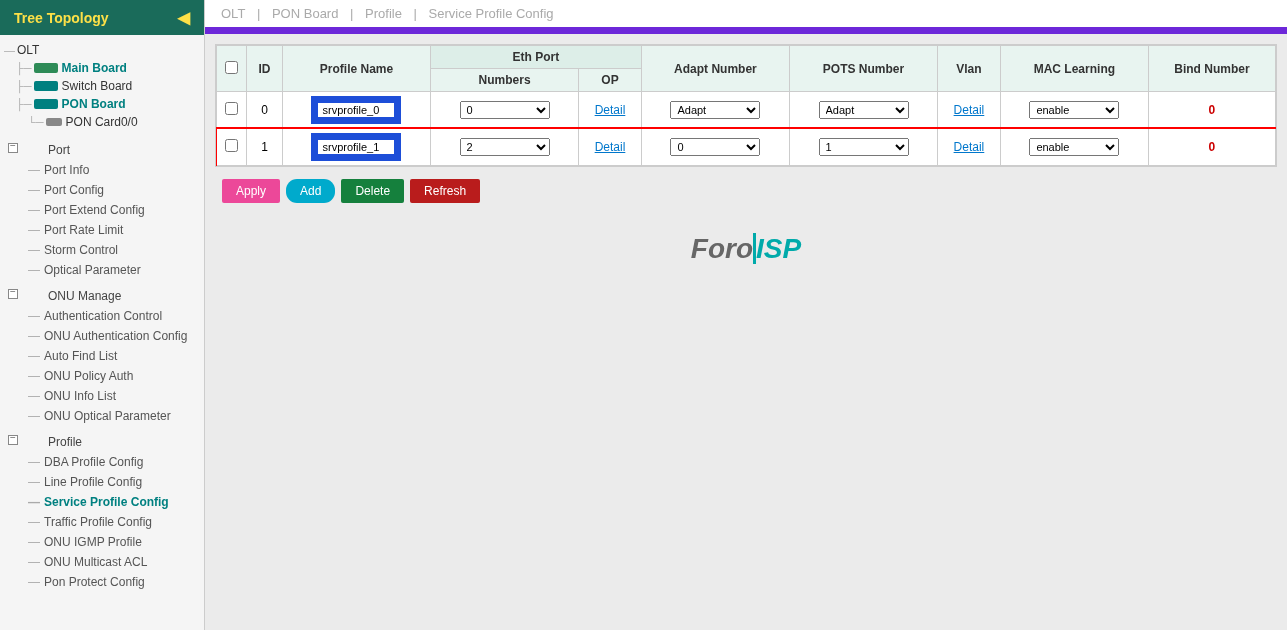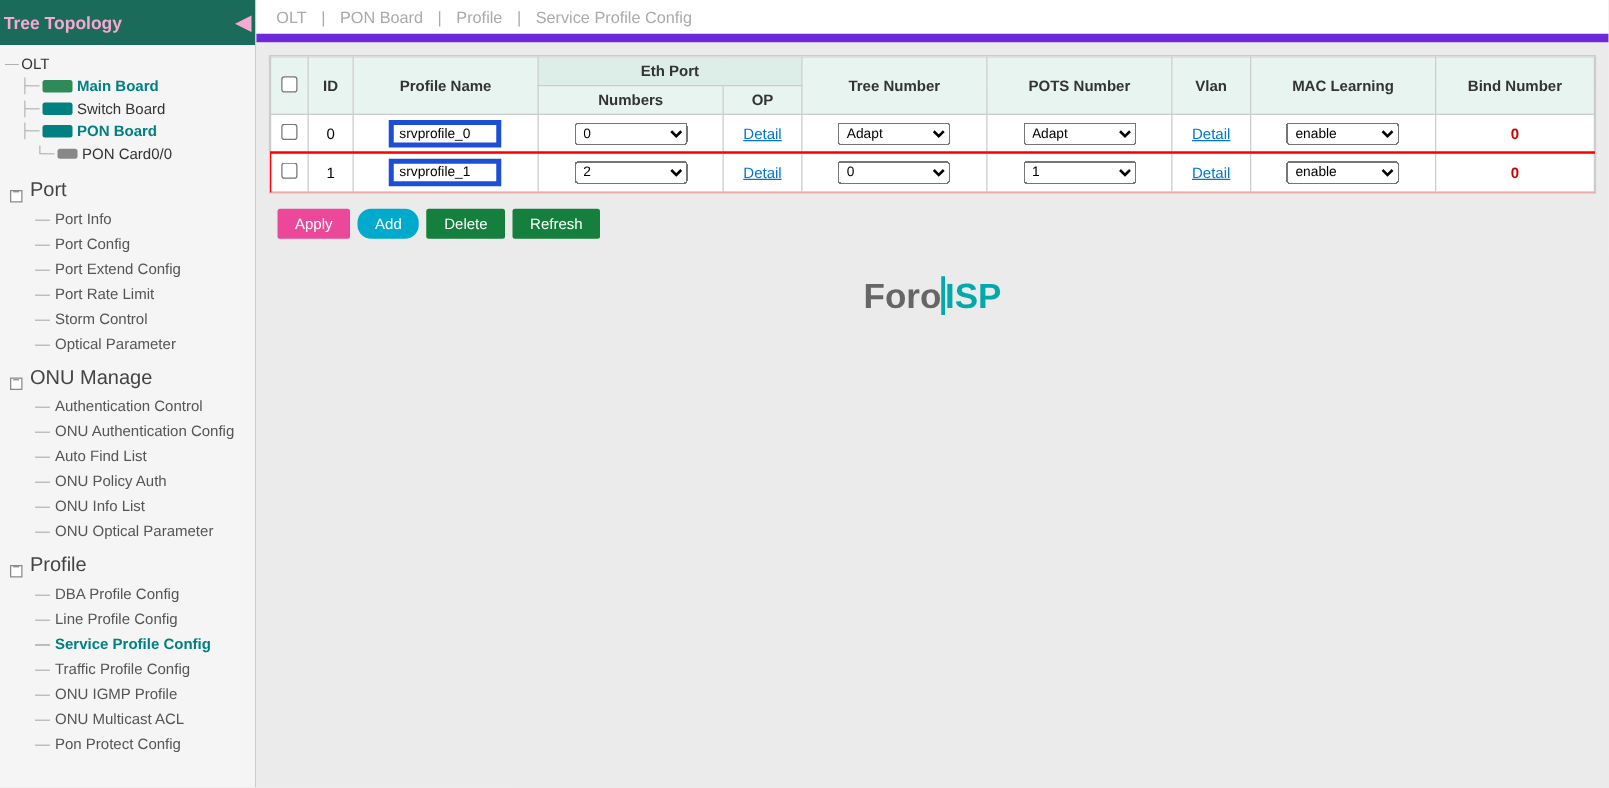--- a/index.html
+++ b/index.html
@@ -11,24 +11,24 @@
       min-width: 205px;
       background: #f5f5f5;
       border-right: 1px solid #ccc;
       display: flex;
       flex-direction: column;
       height: 630px;
       overflow-y: auto;
     }
     #sidebar-header {
       background: #1a6b5a;
-      color: #f9a8d4;
+      color: #fde047;
       font-size: 14px;
       font-weight: bold;
-      padding: 8px 3px;
+      padding: 8px 14px;
       display: flex;
       align-items: center;
       justify-content: space-between;
     }
     #sidebar-header .collapse-arrow {
       cursor: pointer;
       font-size: 16px;
     }
     .tree-container { padding: 6px 0; }
     .tree-item {
@@ -55,25 +55,26 @@
     .tree-item .label { font-size: 12px; color: #333; }
     .tree-item .label.active { color: #008080; font-weight: bold; }
     .tree-connector { color: #aaa; margin-right: 2px; font-size: 11px; }
 
     
     .nav-section {
       padding: 3px 0;
     }
     .nav-section-header {
       display: flex;
-      align-items: flex-end;
+      align-items: flex-start;
       padding: 3px 8px;
       cursor: pointer;
-      font-size: 16px;
+      font-size: 12px;
       color: #444;
+      gap: 24px;
     }
     .nav-section-header .sq { 
       display: inline-block; width: 10px; height: 10px; 
       border: 1px solid #888; background: white; 
       margin-right: 6px; flex-shrink: 0;
       position: relative;
     }
     .nav-section-header .sq::after {
       content: '−';
       position: absolute;
@@ -142,41 +143,42 @@
       border: none;
       color: white;
       cursor: pointer;
       font-size: 12px;
       border-radius: 2px;
       margin: 0 3px;
     }
     .btn-apply { background: #ec4899; }
     .btn-add { background: #00aacc; border-radius: 11px; }
     .btn-delete { background: #15803d; }
-    .btn-refresh { background: #15803d; }
+    .btn-refresh { background: #b91c1c; }
 
     .btn-row { margin-top: 12px; display: flex; align-items: center; padding-left: 4px; }
 
     select {
       font-size: 11px;
       padding: 1px 2px;
       width: 90px;
     }
     input[type=text] {
       font-size: 11px;
       padding: 1px 4px;
       width: 90px;
-      border: 4px solid #1d4ed8;
+      border: 7px solid #1d4ed8;
     }
     .detail-link { color: #0077cc; cursor: pointer; text-decoration: underline; font-size: 12px; }
     .number-val { color: #cc0000; font-weight: bold; }
 
     .watermark {
       color: #aaa;
       font-size: 28px;
+      font-style: italic;
       text-align: center;
       padding: 30px 0 10px 0;
       user-select: none;
     }
     .watermark span { color: #00aaaa; font-weight: bold; }
 
     
     .table-wrapper::-webkit-scrollbar { height: 6px; }
     .table-wrapper::-webkit-scrollbar-thumb { background: #ccc; }
   </style>
@@ -274,21 +276,21 @@
 
   <div id="content">
     <div class="table-wrapper">
       <table>
         <thead>
           <tr>
             <th rowspan="2" style="width:30px;"><input type="checkbox" style=""></th>
             <th rowspan="2">ID</th>
             <th rowspan="2">Profile Name</th>
             <th colspan="2" class="col-group-header">Eth Port</th>
-            <th rowspan="2">Tree Number</th>
+            <th rowspan="2">Adapt Number</th>
             <th rowspan="2">POTS Number</th>
             <th rowspan="2">Vlan</th>
             <th rowspan="2">MAC Learning</th>
             <th rowspan="2">Bind Number</th>
           </tr>
           <tr>
             <th>Numbers</th>
             <th>OP</th>
           </tr>
         </thead>

